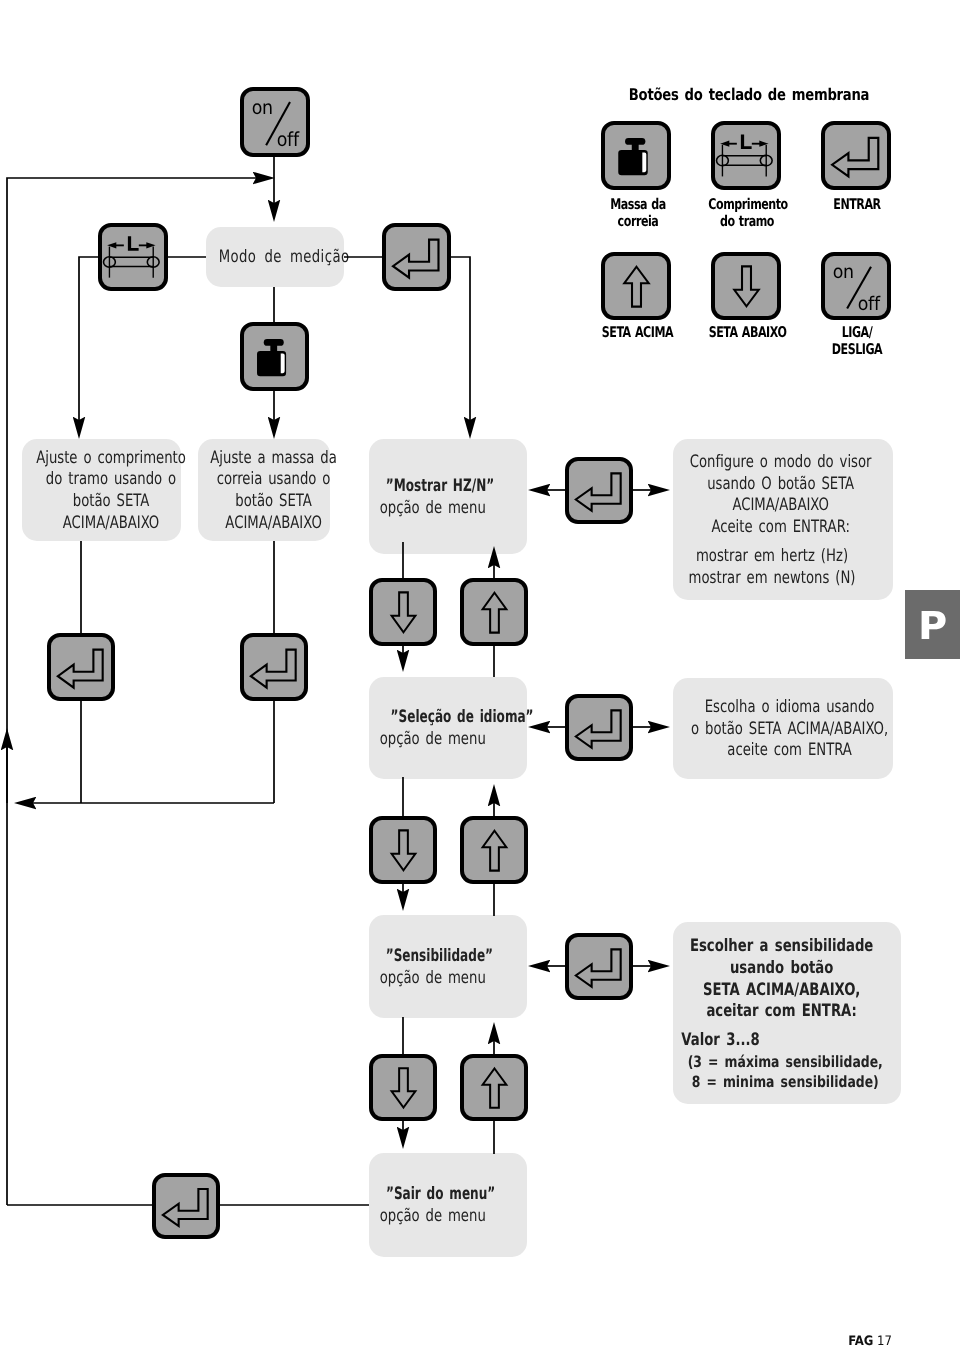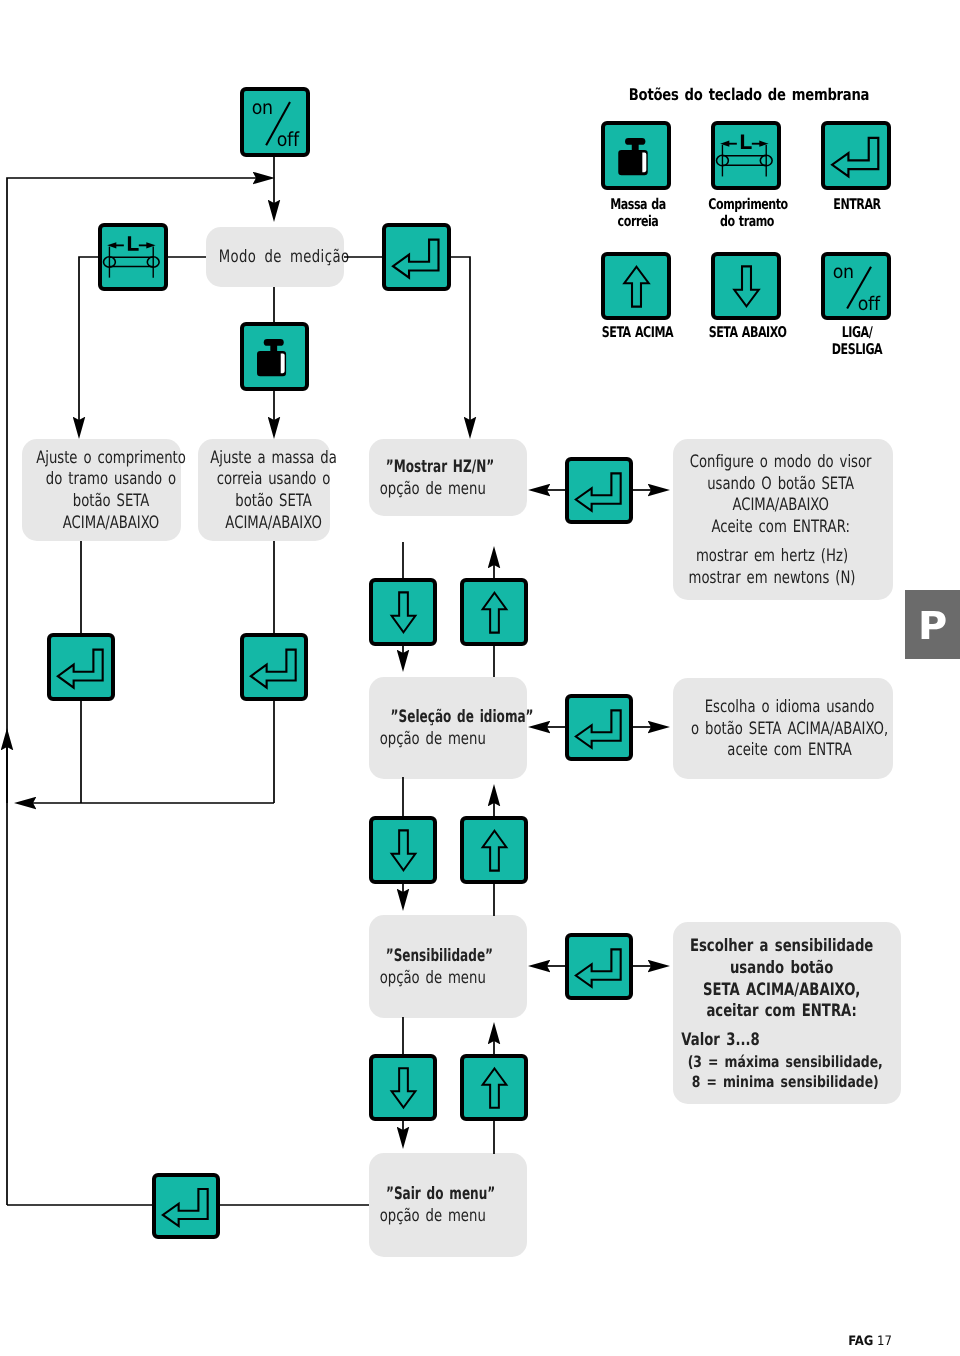--- a/index.html
+++ b/index.html
@@ -25,21 +25,21 @@
   .gbox p.b{transform:scaleX(0.785);}
   .gbox .b{font-weight:bold;}
   .gbox p{margin:0 -40px;white-space:nowrap;}
   .gbox p.ml{white-space:pre;}
   .gbox p.sp{margin-top:7px;}
   .gbox p.big{font-size:17.1px;}
   .gbox p.wide{word-spacing:4px;letter-spacing:0.5px;}
   .gbox p.sm{font-size:15.6px;line-height:20px;transform:scaleX(0.885);}
 
   
-  .key{box-sizing:border-box;border:4.5px solid #000;border-radius:6px;background:#14b8a6;
+  .key{box-sizing:border-box;border:4.5px solid #000;border-radius:13px;background:#a3a3a3;
        display:flex;align-items:center;justify-content:center;position:absolute;text-align:right;}
   .key svg{display:block;}
   .key svg.ik{position:absolute;left:-4.5px;top:-4.5px;width:calc(100% + 9px);height:calc(100% + 9px);}
 
   
   #keypad-title{font-size:16.3px;font-weight:bold;text-align:center;color:#000;
       letter-spacing:-0.3px;word-spacing:2px;white-space:nowrap;
       transform:scaleX(0.9);}
   .kp-label{font-size:14.7px;font-weight:bold;text-align:center;line-height:17px;color:#000;
             white-space:pre-line;letter-spacing:-0.55px;word-spacing:1px;
@@ -190,21 +190,21 @@
 botão SETA
 ACIMA/ABAIXO</p>
   </div>
   <div class="abs gbox" style="left:198px;top:439px;width:132px;height:102px;">
     <p class="ml">Ajuste a massa da
 correia usando o
 botão SETA
 ACIMA/ABAIXO</p>
   </div>
 
-  <div class="abs gbox" style="left:369px;top:439px;width:158px;height:77px;">
+  <div class="abs gbox" style="left:369px;top:439px;width:158px;height:115px;">
     <p class="b">”Mostrar HZ/N”</p>
     <p>opção de menu</p>
   </div>
   <div class="abs key" style="left:565px;top:457px;width:68px;height:67px;">
     <svg class="ik" viewBox="0 0 72 72" preserveAspectRatio="none">
         <use href="#ico-enter"></use>
       </svg>
   </div>
   <div class="abs gbox" style="left:673px;top:439px;width:220px;height:161px;">
     <p class="ml">Configure o modo do visor

